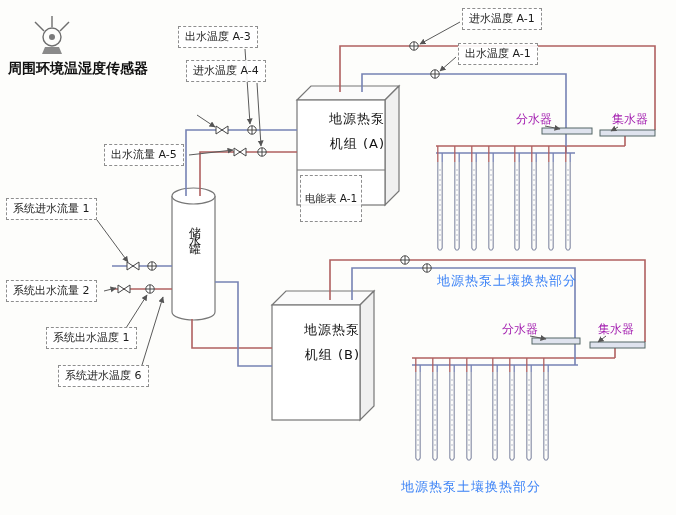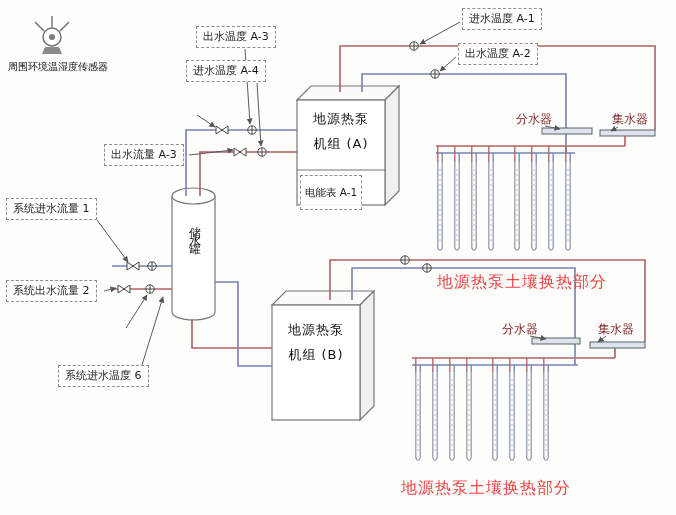--- a/index.html
+++ b/index.html
@@ -2,26 +2,26 @@
 <html style="--hot: #b06060; --cold: #7682b4;"><head>
 <meta charset="utf-8">
 <style>
   *{margin:0;padding:0;box-sizing:border-box}
   html,body{width:676px;height:515px;overflow:hidden}
   body{background:#fdfdfb;font-family:"DejaVu Sans","Liberation Sans",sans-serif;position:relative}
   #stage{position:absolute;inset:0}
   svg{position:absolute;left:0;top:0}
   .lbl{position:absolute;font-size:11px;color:#1b1b1b;white-space:nowrap;line-height:1.25}
   .dashed{border:1px dashed #8e8e8e;padding:3px 6px;background:rgba(255,255,255,.9)}
-  .small{font-size:10.5px;padding:10px 4px}
-  .plain{position:absolute;font-size:12px;color:#7f1d1d;white-space:nowrap}
-  .unit-text{position:absolute;text-align:center;font-size:13px;color:#111;line-height:25px;letter-spacing:1px}
+  .small{font-size:10.5px;padding:16px 4px}
+  .plain{position:absolute;font-size:12px;color:#a21caf;white-space:nowrap}
+  .unit-text{position:absolute;text-align:right;font-size:13px;color:#111;line-height:25px;letter-spacing:1px}
   .tank-text{position:absolute;writing-mode:vertical-rl;text-orientation:upright;font-size:12px;letter-spacing:8px;color:#111}
-  .soil{position:absolute;font-size:16px;color:#ef4444;letter-spacing:1px;white-space:nowrap}
-  .ambient{position:absolute;font-size:10px;font-weight:400;color:#111;white-space:nowrap}
+  .soil{position:absolute;font-size:13px;color:#3b82f6;letter-spacing:1px;white-space:nowrap}
+  .ambient{position:absolute;font-size:14px;font-weight:700;color:#111;white-space:nowrap}
   .hot{stroke:var(--hot,#b06060)}
   .cold{stroke:var(--cold,#7682b4)}
   .leader{stroke:#5a5a5a;stroke-width:1;fill:none}
 </style>
 </head>
 <body>
 
 <div id="stage">
 
 <svg width="676" height="515" viewBox="0 0 676 515">
@@ -202,28 +202,29 @@
     <line class="leader" marker-end="url(#arr)" x1="456" y1="57" x2="440" y2="71"></line>
     <line class="leader" marker-end="url(#arr)" x1="545" y1="126" x2="560" y2="129"></line>
     <line class="leader" marker-end="url(#arr)" x1="618" y1="127" x2="611" y2="131"></line>
     <line class="leader" marker-end="url(#arr)" x1="530" y1="336" x2="546" y2="339"></line>
     <line class="leader" marker-end="url(#arr)" x1="606" y1="336" x2="598" y2="342"></line>
   </g>
 </svg>
 
 <div class="ambient" style="left:8px;top:60px">周围环境温湿度传感器</div>
 
-<div class="lbl dashed" style="left:196px;top:26px">出水温度 A-3</div>
+<div class="lbl dashed" style="left:178px;top:26px">出水温度 A-3</div>
 <div class="lbl dashed" style="left:186px;top:60px">进水温度 A-4</div>
-<div class="lbl dashed" style="left:104px;top:144px">出水流量 A-3</div>
+<div class="lbl dashed" style="left:104px;top:144px">出水流量 A-5</div>
 <div class="lbl dashed" style="left:6px;top:198px">系统进水流量 1</div>
 <div class="lbl dashed" style="left:6px;top:280px">系统出水流量 2</div>
+<div class="lbl dashed" style="left:46px;top:327px">系统出水温度 1</div>
 <div class="lbl dashed" style="left:58px;top:365px">系统进水温度 6</div>
 <div class="lbl dashed" style="left:462px;top:8px">进水温度 A-1</div>
-<div class="lbl dashed" style="left:458px;top:43px">出水温度 A-2</div>
+<div class="lbl dashed" style="left:458px;top:43px">出水温度 A-1</div>
 <div class="lbl dashed small" style="left:300px;top:175px">电能表 A-1</div>
 
 <div class="unit-text" style="left:297px;top:106px;width:88px">
   <div>地源热泵</div>
   <div>机组 (A)</div>
 </div>
 <div class="unit-text" style="left:272px;top:317px;width:88px">
   <div>地源热泵</div>
   <div>机组 (B)</div>
 </div>

